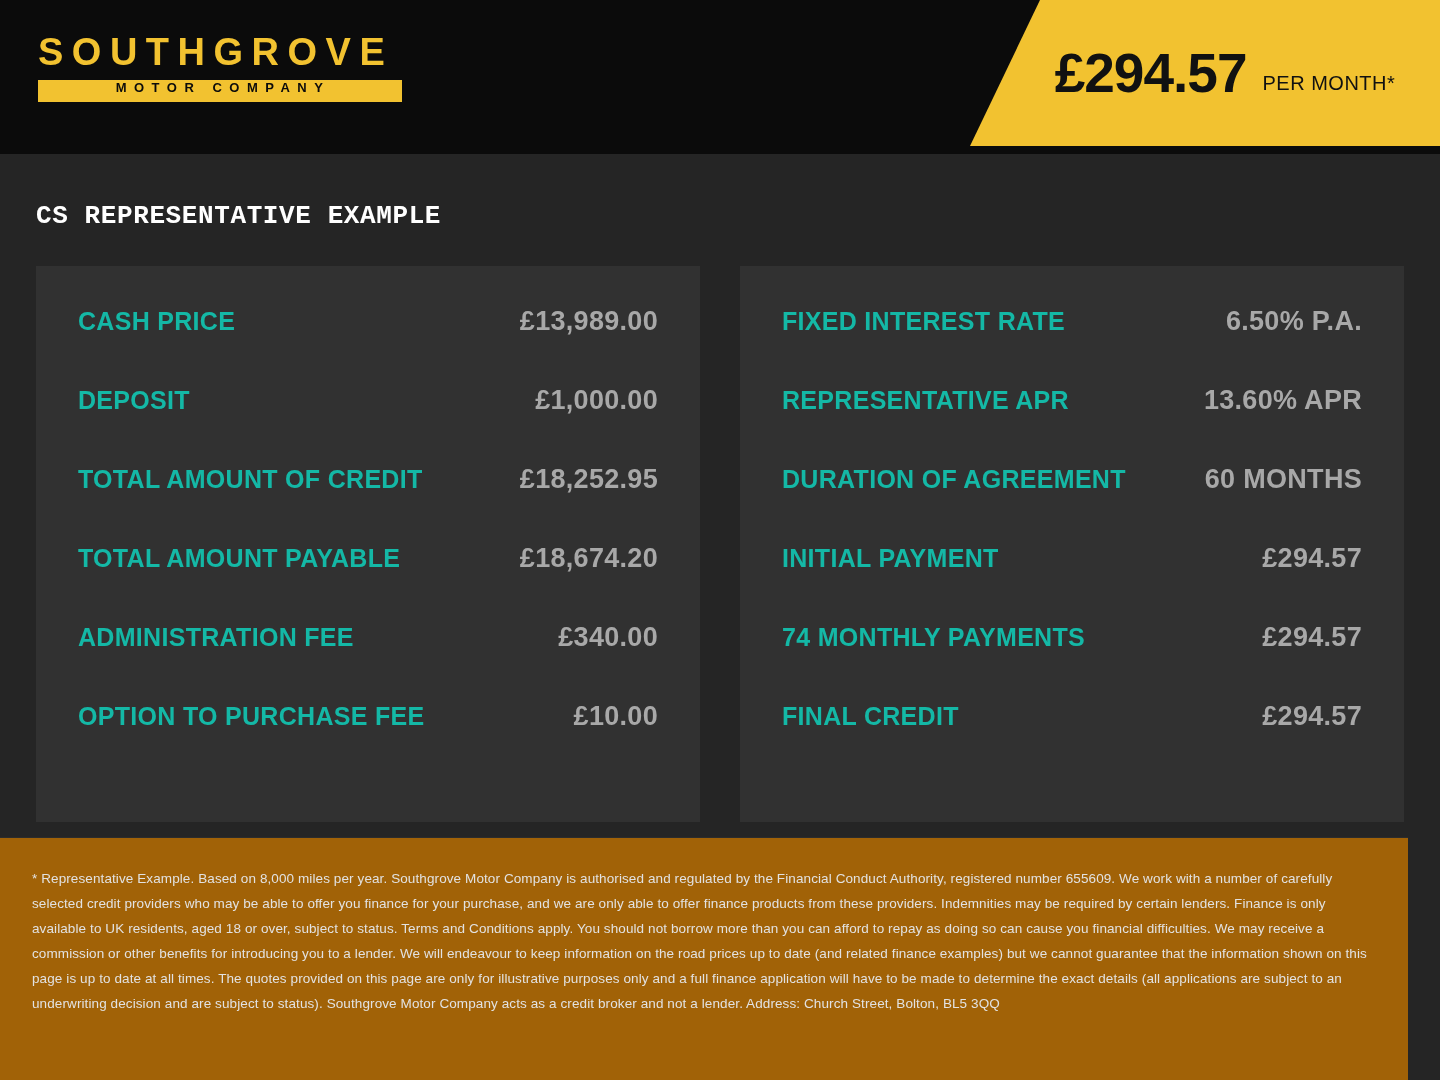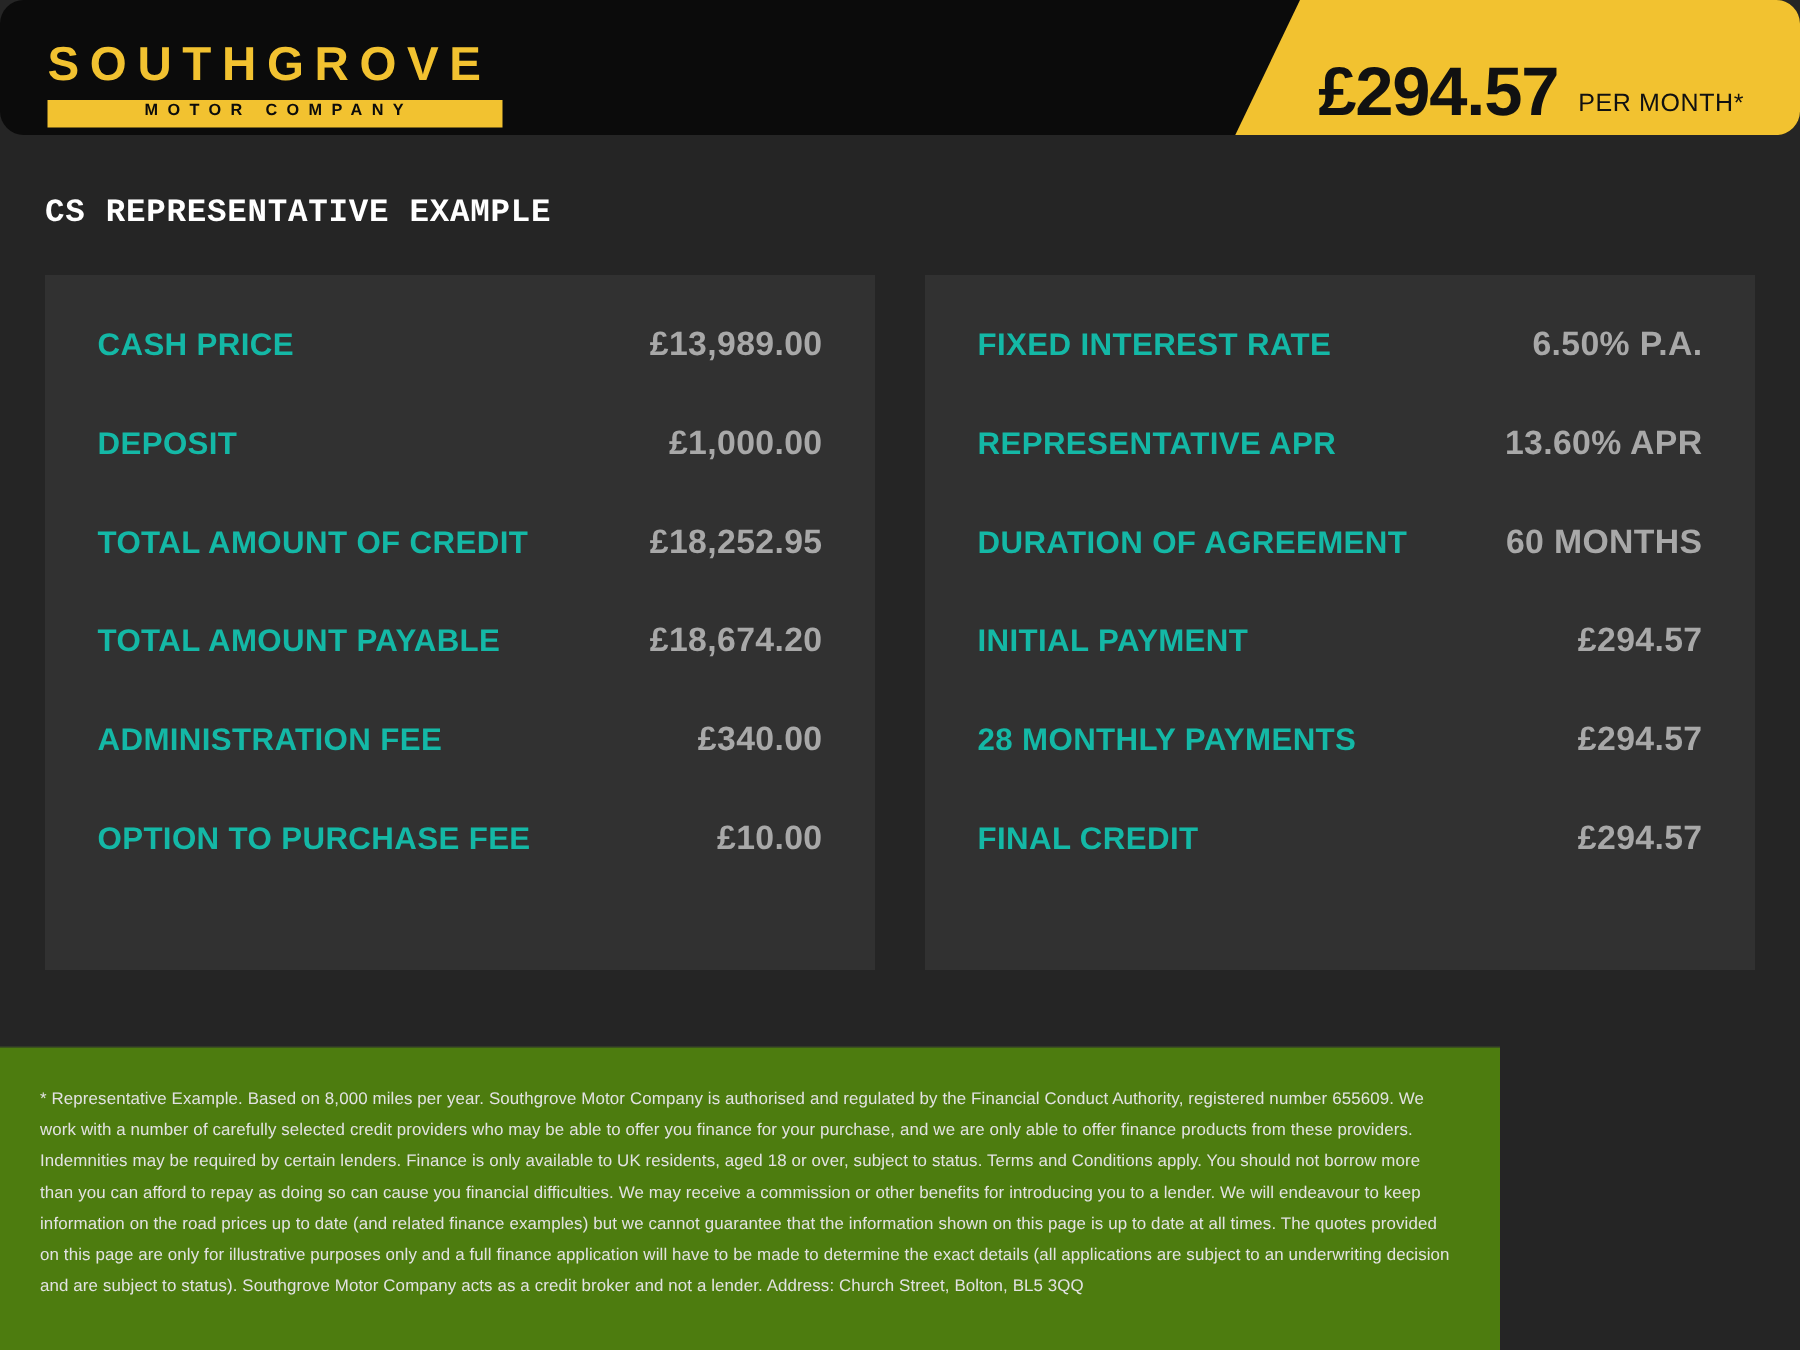--- a/index.html
+++ b/index.html
@@ -8,24 +8,23 @@
     background: #1e1e1e;
     font-family: "Liberation Sans", sans-serif;
     overflow: hidden;
   }
 
   .page { position: relative; width: 1440px; height: 1080px; background: #252525; }
 
   
   .header {
     position: relative;
-    width: 1440px; height: 108px;
+    width: 1440px; height: 154px;
     background: #0b0b0b;
     overflow: hidden;
-    border-radius: 19px;
   }
   .logo-block {
     position: absolute;
     left: 38px; top: 30px;
     width: 370px;
   }
   .logo-word {
     color: #f2c230;
     font-size: 38px;
     font-weight: bold;
@@ -118,23 +117,23 @@
     font-size: 27px;
     font-weight: bold;
     letter-spacing: 0.3px;
     white-space: nowrap;
   }
 
   
   .footer {
     position: absolute;
     left: 0; bottom: 0;
-    width: 1200px;
+    width: 1408px;
     height: 243px;
-    background: #4d7c0f;
+    background: #a16207;
     border-top: 1px solid #2c2c2c;
     padding: 28px 40px 0 32px;
   }
   .footer p {
     color: #e2e2e2;
     font-size: 13.5px;
     line-height: 25px;
     letter-spacing: 0.1px;
     text-align: left;
   }
@@ -200,21 +199,21 @@
       </div>
       <div class="row">
         <span class="row-label">DURATION OF AGREEMENT</span>
         <span class="row-value">60 MONTHS</span>
       </div>
       <div class="row">
         <span class="row-label">INITIAL PAYMENT</span>
         <span class="row-value">£294.57</span>
       </div>
       <div class="row">
-        <span class="row-label">28 MONTHLY PAYMENTS</span>
+        <span class="row-label">74 MONTHLY PAYMENTS</span>
         <span class="row-value">£294.57</span>
       </div>
       <div class="row">
         <span class="row-label">FINAL CREDIT</span>
         <span class="row-value">£294.57</span>
       </div>
     </div>
 
   </div>
 

